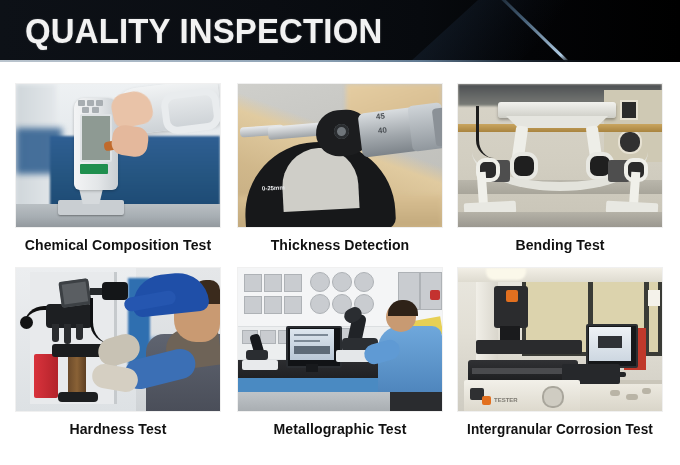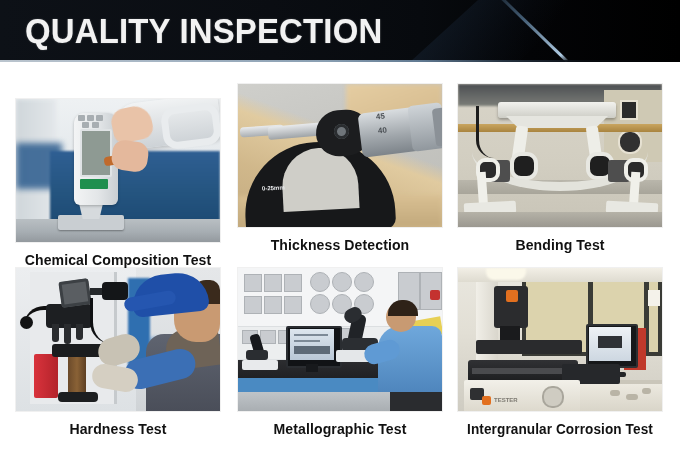--- a/index.html
+++ b/index.html
@@ -40,21 +40,21 @@
     letter-spacing:.2px;
     transform:scaleX(.94);transform-origin:left center;
     text-shadow:0 0 2px rgba(255,255,255,.25);
     white-space:nowrap;
   }
   
   .grid{
     position:absolute;left:0;top:62px;width:680px;height:403px;
   }
   .cell{position:absolute;}
-  .c0{left:16px;top:37px;}
+  .c0{left:16px;top:22px;}
   .c1{left:238px;top:22px;}
   .c2{left:458px;top:22px;}
   .c3{left:16px;top:206px;}
   .c4{left:238px;top:206px;}
   .c5{left:458px;top:206px;}
   .photo{
     width:204px;height:143px;
     position:relative;overflow:hidden;
     background:#9aa0a4;
     box-shadow:0 0 0 1px rgba(0,0,0,.06);

